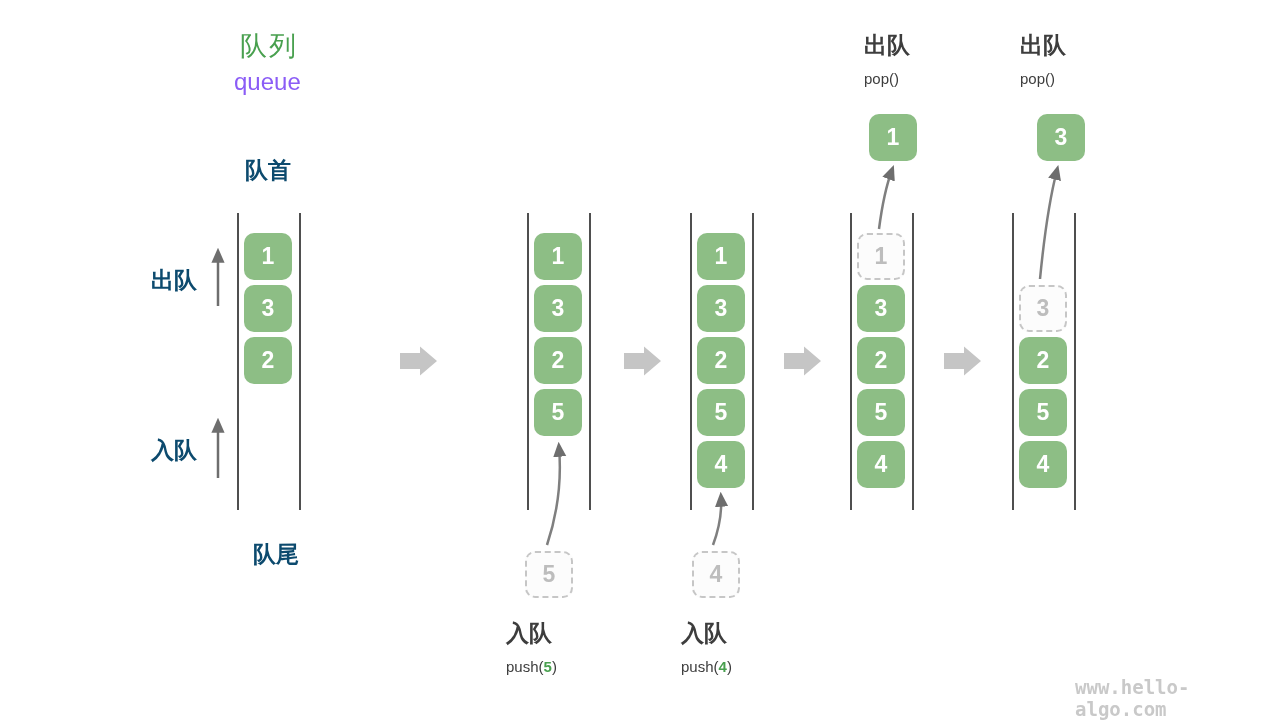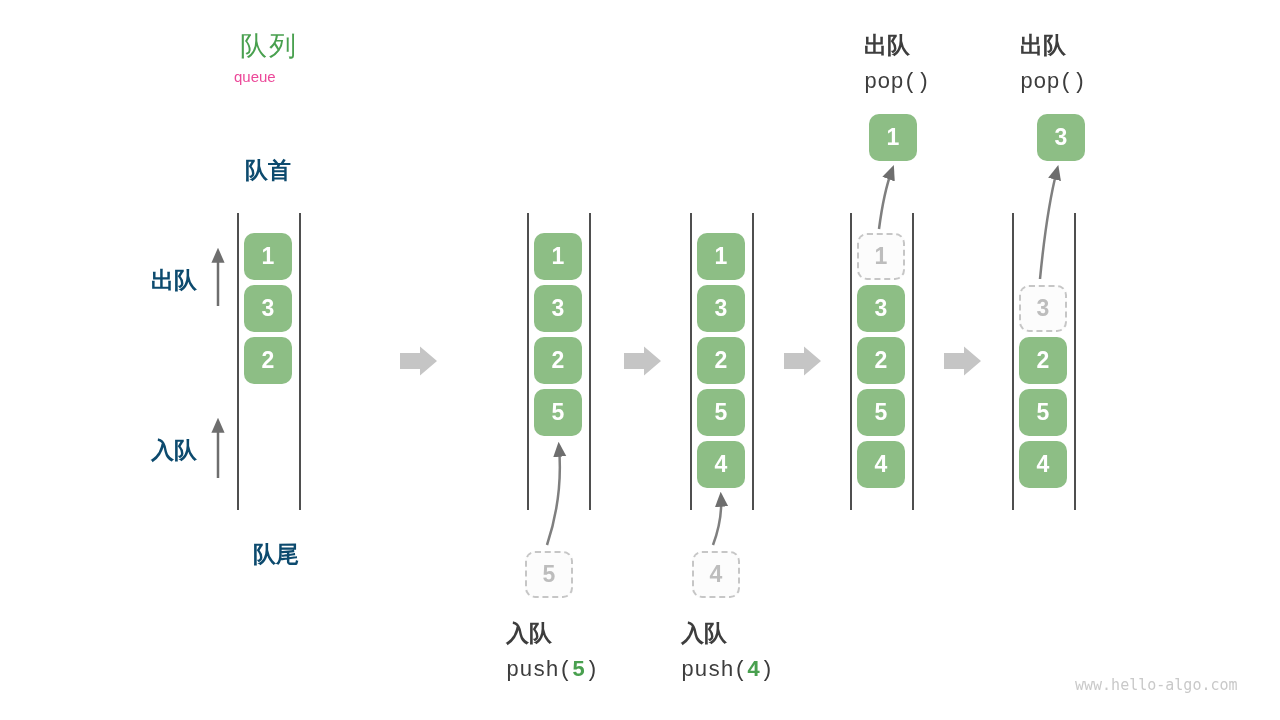--- a/index.html
+++ b/index.html
@@ -5,21 +5,21 @@
   html,body{margin:0;padding:0;background:#ffffff;}
   .canvas{
     position:relative;width:1280px;height:720px;background:#ffffff;overflow:hidden;
     font-family:"Liberation Sans","DejaVu Sans",sans-serif;color:#3d3d3d;
   }
   .abs{position:absolute;}
   .overlay{position:absolute;left:0;top:0;width:1280px;height:720px;pointer-events:none;}
 
   
   .t-zh{left:240px;top:28px;font-size:27px;font-weight:400;color:#49A04F;letter-spacing:2px;}
-  .t-en{left:234px;top:68px;font-size:15px;color:#ec4899;}
+  .t-en{left:234px;top:68px;font-size:24px;color:#8b5cf6;}
 
   
   .lbl{font-size:23px;font-weight:700;color:#0c4a6e;}
   .front{left:237px;top:155px;width:62px;text-align:center;}
   .rear{left:237px;top:539px;width:62px;text-align:right;}
   .deq-side{left:151px;top:265px;}
   .enq-side{left:151px;top:435px;}
 
   
   .vline{position:absolute;top:213px;height:297px;width:1.5px;background:#4f4f4f;}
@@ -29,30 +29,30 @@
     position:absolute;width:48px;height:47px;border-radius:10px;
     display:flex;align-items:center;justify-content:center;
     font-size:23px;font-weight:700;box-sizing:border-box;
   }
   .cell.solid{background:#8DBE85;color:#ffffff;}
   .cell.ghost{background:#fcfcfc;border:2px dashed #c6c6c6;color:#bdbdbd;}
 
   
   .op-label{display:flex;flex-direction:column;gap:9px;}
   .op-zh{font-size:23px;font-weight:700;color:#3d3d3d;}
-  .op-code{font-family:Liberation Mono, monospace;font-size:22px;color:#3d3d3d;}
+  .op-code{font-family:Liberation Sans, sans-serif;font-size:15px;color:#3d3d3d;}
   .green-arg{color:#49A04F;font-weight:700;}
   .push-a{left:506px;top:618px;}
   .push-b{left:681px;top:618px;}
   .pop-a{left:864px;top:30px;}
   .pop-b{left:1020px;top:30px;}
 
   .watermark{
     left:1075px;top:676px;font-family:"DejaVu Sans Mono","Liberation Mono",monospace;
-    font-size:15px;color:#c9c9c9;
+    font-size:19px;color:#c9c9c9;font-weight:bold;
   }
 
   .blk{fill:#c5c5c5;}
   .curve{fill:none;stroke:#7f7f7f;stroke-width:2.5;}
   .thin-arrow{fill:none;stroke:#6e6e6e;stroke-width:2.5;}
 </style>
 </head>
 <body>
 
 <div class="canvas">

